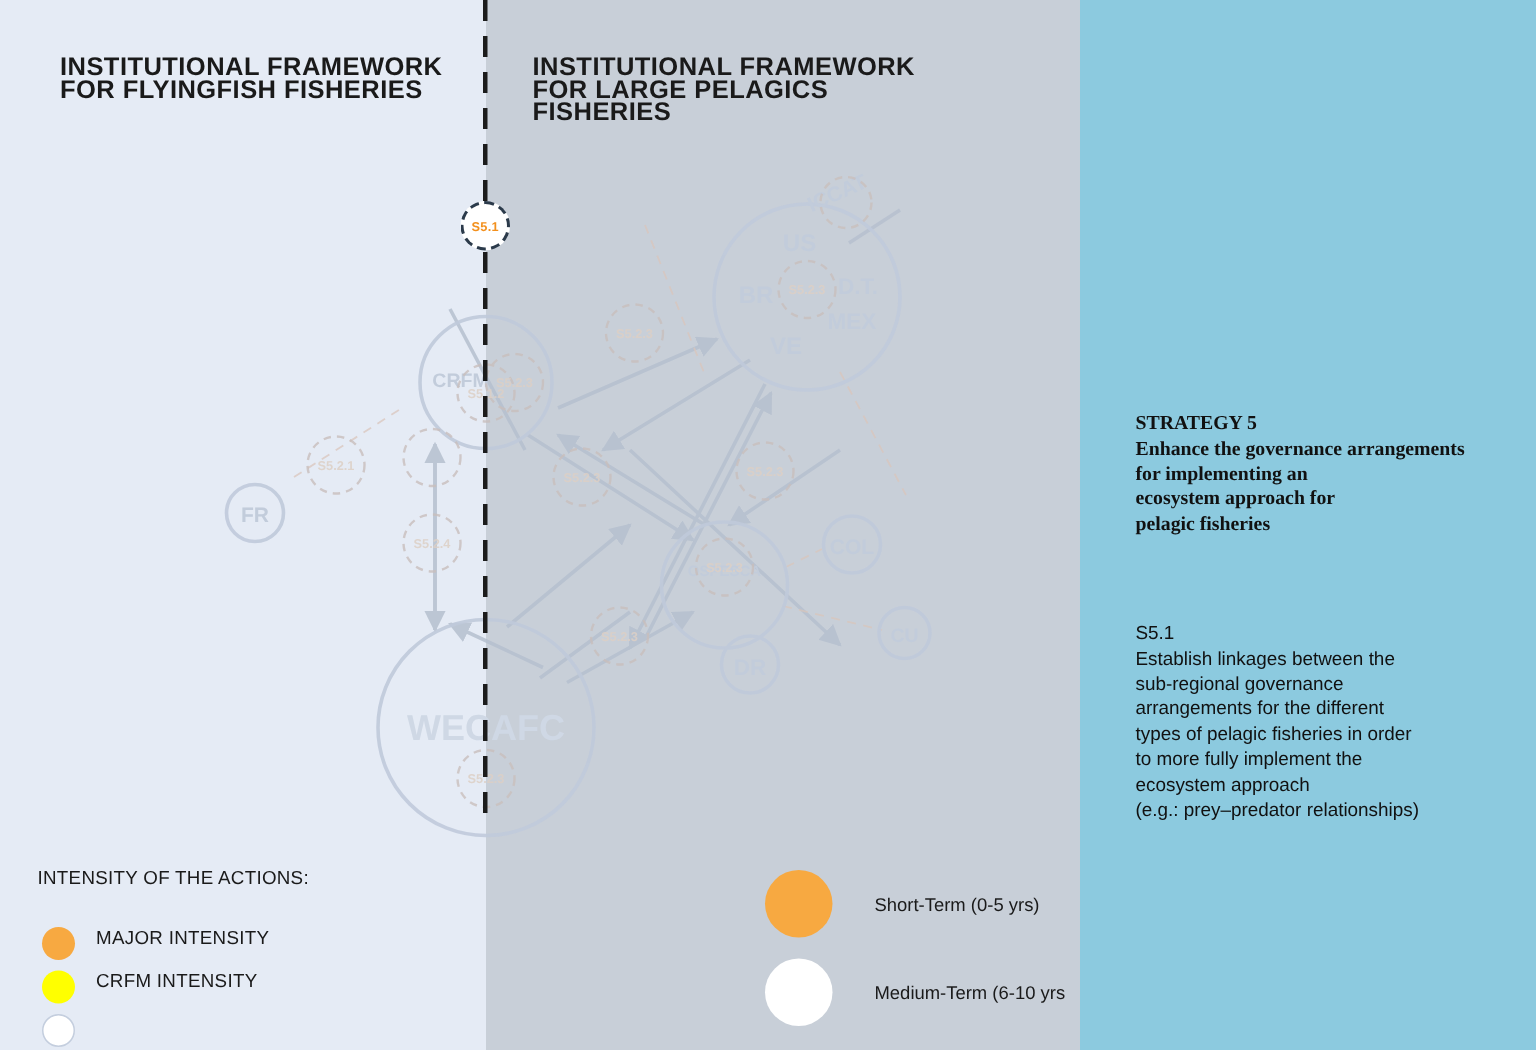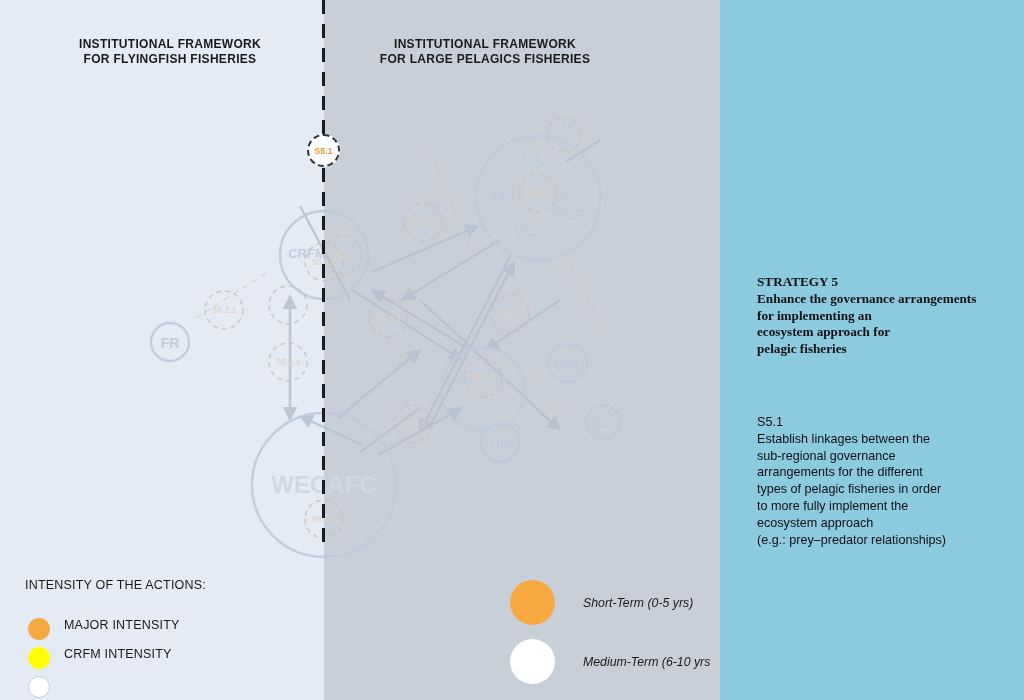--- a/index.html
+++ b/index.html
@@ -35,22 +35,22 @@
     width: 3px;
     height: 542px;
     background-image: linear-gradient(to bottom, #1c1c1c 0 14px, rgba(0,0,0,0) 14px 24px);
     background-size: 3px 24px;
     background-repeat: repeat-y;
   }
 
   
   .col-title {
     position: absolute;
-    text-align: center;
-    font-size: 12px;
+    text-align: left;
+    font-size: 17px;
     font-weight: bold;
     letter-spacing: .3px;
     line-height: 15px;
     color: #1a1a1a;
     white-space: pre-line;
   }
   #title-flyingfish { left: 40px;  top: 37px; width: 260px; }
   #title-pelagics   { left: 355px; top: 37px; width: 260px; }
 
   
@@ -156,21 +156,20 @@
   .term-dot {
     width: 45px;
     height: 45px;
     border-radius: 50%;
     flex: 0 0 auto;
     margin-right: 28px;
   }
   .term-label {
     font-size: 12.3px;
     color: #1a1a1a;
-    font-style: italic;
   }
 </style>
 </head>
 <body>
 
 <div id="stage">
 
   <div class="panel" id="panel-left"></div>
   <div class="panel" id="panel-middle"></div>
   <div class="panel" id="panel-right"></div>

